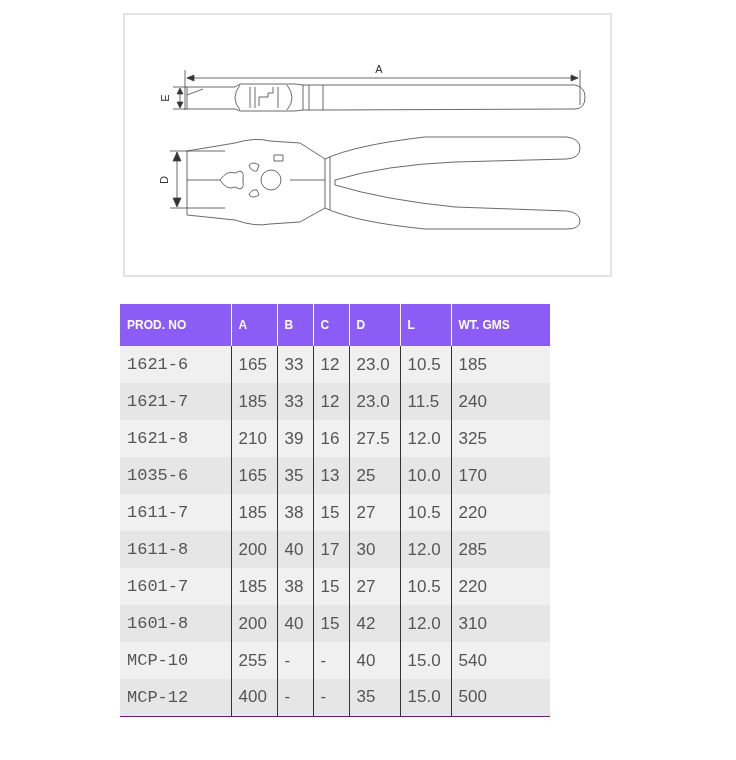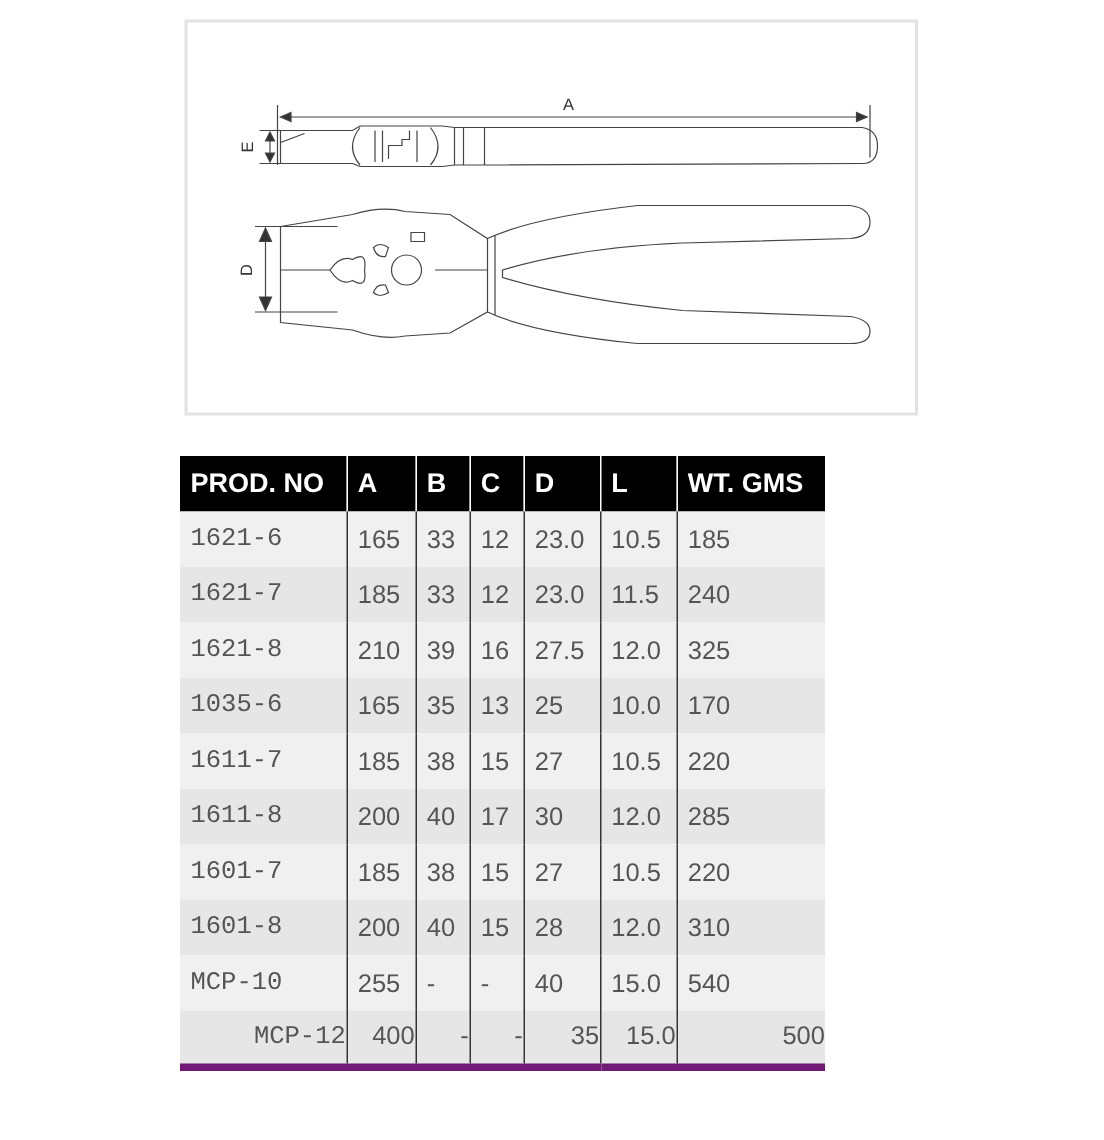--- a/index.html
+++ b/index.html
@@ -9,33 +9,33 @@
     position: absolute; left: 123px; top: 13px; width: 489px; height: 264px;
     border: 2px solid #e3e3e3; background: #ffffff; box-sizing: border-box;
   }
   .figure-frame svg { position: absolute; left: 0; top: 0; }
   .spec-table {
     position: absolute; left: 120px; top: 304px;
     border-collapse: collapse; table-layout: fixed;
     font-size: 17px; color: #555555;
   }
   .spec-table th {
-    background: #000000; color: #ffffff; font-weight: bold; font-size: 18px;
-    text-align: left; height: 37px; padding: 0 0 0 7px; box-sizing: border-box;
+    background: #8b5cf6; color: #ffffff; font-weight: bold; font-size: 12px;
+    text-align: left; height: 42px; padding: 0 0 0 7px; box-sizing: border-box;
     border-left: 1px solid #ffffff; white-space: nowrap;
   }
   .spec-table th:first-child { border-left: none; }
   .spec-table td {
     height: 37px; padding: 0 0 0 7px; box-sizing: border-box;
     border-left: 1px solid #333333; white-space: nowrap; text-align: left;
   }
   .spec-table td:first-child { border-left: none; font-family: Liberation Mono, monospace; }
   .spec-table tbody tr:nth-child(odd) td { background: #f0f0f0; }
   .spec-table tbody tr:nth-child(even) td { background: #e6e6e6; }
-  .spec-table tbody tr:last-child td { border-bottom: 5px solid #701a75; text-align: right; }
+  .spec-table tbody tr:last-child td { border-bottom: 1px solid #701a75; }
   .dim-label { font-family: "Liberation Sans", sans-serif; font-size: 11px; fill: #333; }
 </style>
 </head>
 <body>
 
 <div class="figure-frame">
   <svg width="485" height="260" viewBox="0 0 485 260">
     <g fill="none" stroke="#444" stroke-width="0.8">
 
       <line x1="60" y1="55" x2="60" y2="95"></line>
@@ -168,21 +168,21 @@
         <td>15</td>
         <td>27</td>
         <td>10.5</td>
         <td>220</td>
       </tr>
       <tr>
         <td>1601-8</td>
         <td>200</td>
         <td>40</td>
         <td>15</td>
-        <td>28</td>
+        <td>42</td>
         <td>12.0</td>
         <td>310</td>
       </tr>
       <tr>
         <td>MCP-10</td>
         <td>255</td>
         <td>-</td>
         <td>-</td>
         <td>40</td>
         <td>15.0</td>

